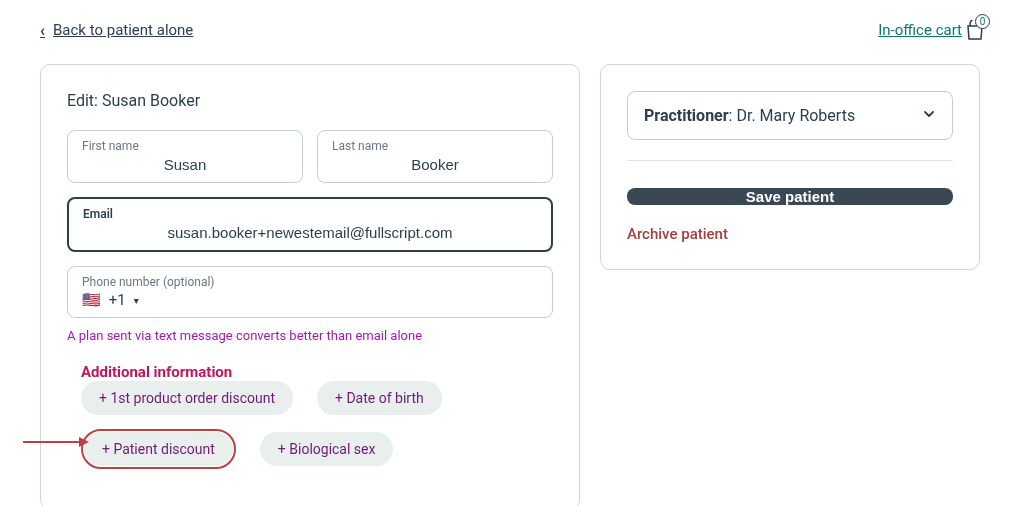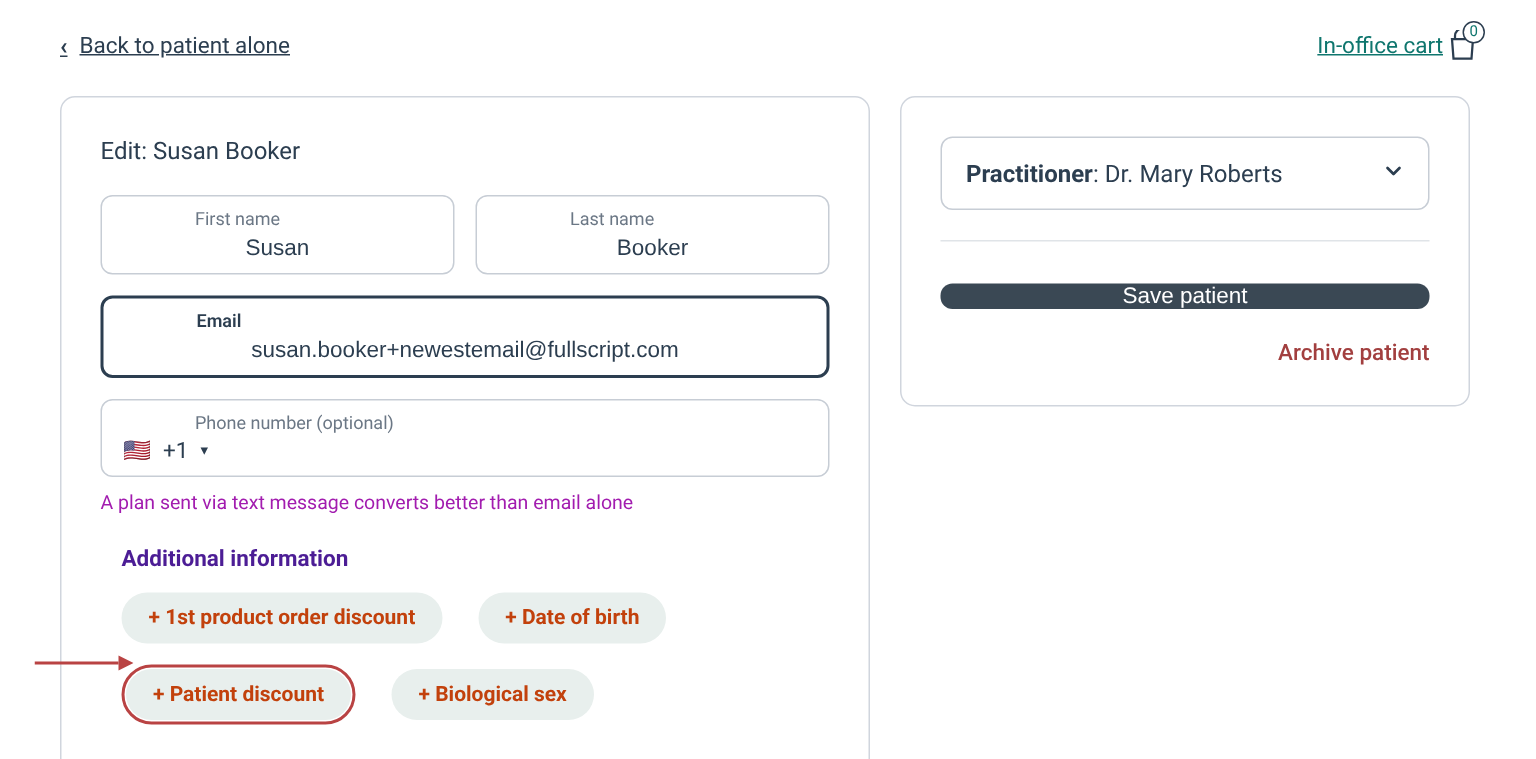--- a/index.html
+++ b/index.html
@@ -97,21 +97,20 @@
       width: 100%;
     }
     .input-wrap.focused {
       border: 2px solid #2c3e50;
     }
     .input-label {
       font-size: 12px;
       color: #6b7785;
       margin-bottom: 2px;
       display: block;
-      margin-left: 48px;
     }
     .input-wrap.focused .input-label {
       font-weight: 600;
       color: #2c3e50;
     }
     .input-value {
       font-size: 15px;
       color: #2c3e50;
       border: none;
       outline: none;
@@ -127,38 +126,37 @@
     }
     .hint {
       font-size: 13px;
       color: #a21caf;
       margin-bottom: 20px;
       margin-top: -4px;
     }
     .section-heading {
       font-size: 15px;
       font-weight: 700;
-      color: #4c1d95;
-      margin-bottom: 14px;
+      color: #be185d;
       margin-left: 14px;
     }
     .pill-row {
       display: flex;
       gap: 24px;
       margin-bottom: 14px;
       margin-left: 14px;
       align-items: center;
     }
     .pill {
       background: #e8efed;
       border-radius: 20px;
       padding: 9px 18px;
       font-size: 14px;
-      font-weight: 700;
-      color: #c2410c;
+      font-weight: 400;
+      color: #701a75;
       cursor: pointer;
       white-space: nowrap;
     }
     .pill-highlighted {
       border: 2px solid #b94343;
       border-radius: 22px;
       padding: 1px;
     }
     .pill-highlighted .pill {
       margin: 0;
@@ -187,27 +185,27 @@
       border-top: 1px solid #e0e4e8;
       margin-bottom: 26px;
     }
     .save-btn {
       width: 100%;
       background: #3a4854;
       color: #fff;
       border: none;
       border-radius: 8px;
       font-size: 15px;
-      font-weight: 400;
+      font-weight: 700;
       cursor: pointer;
       margin-bottom: 20px;
     }
     .archive-link {
       display: block;
-      text-align: right;
+      text-align: left;
       color: #a23f3f;
       font-size: 15px;
       font-weight: 500;
       cursor: pointer;
     }
     .chevron-left {
       font-size: 16px;
       font-weight: 700;
     }
     .chevron-down-small {

